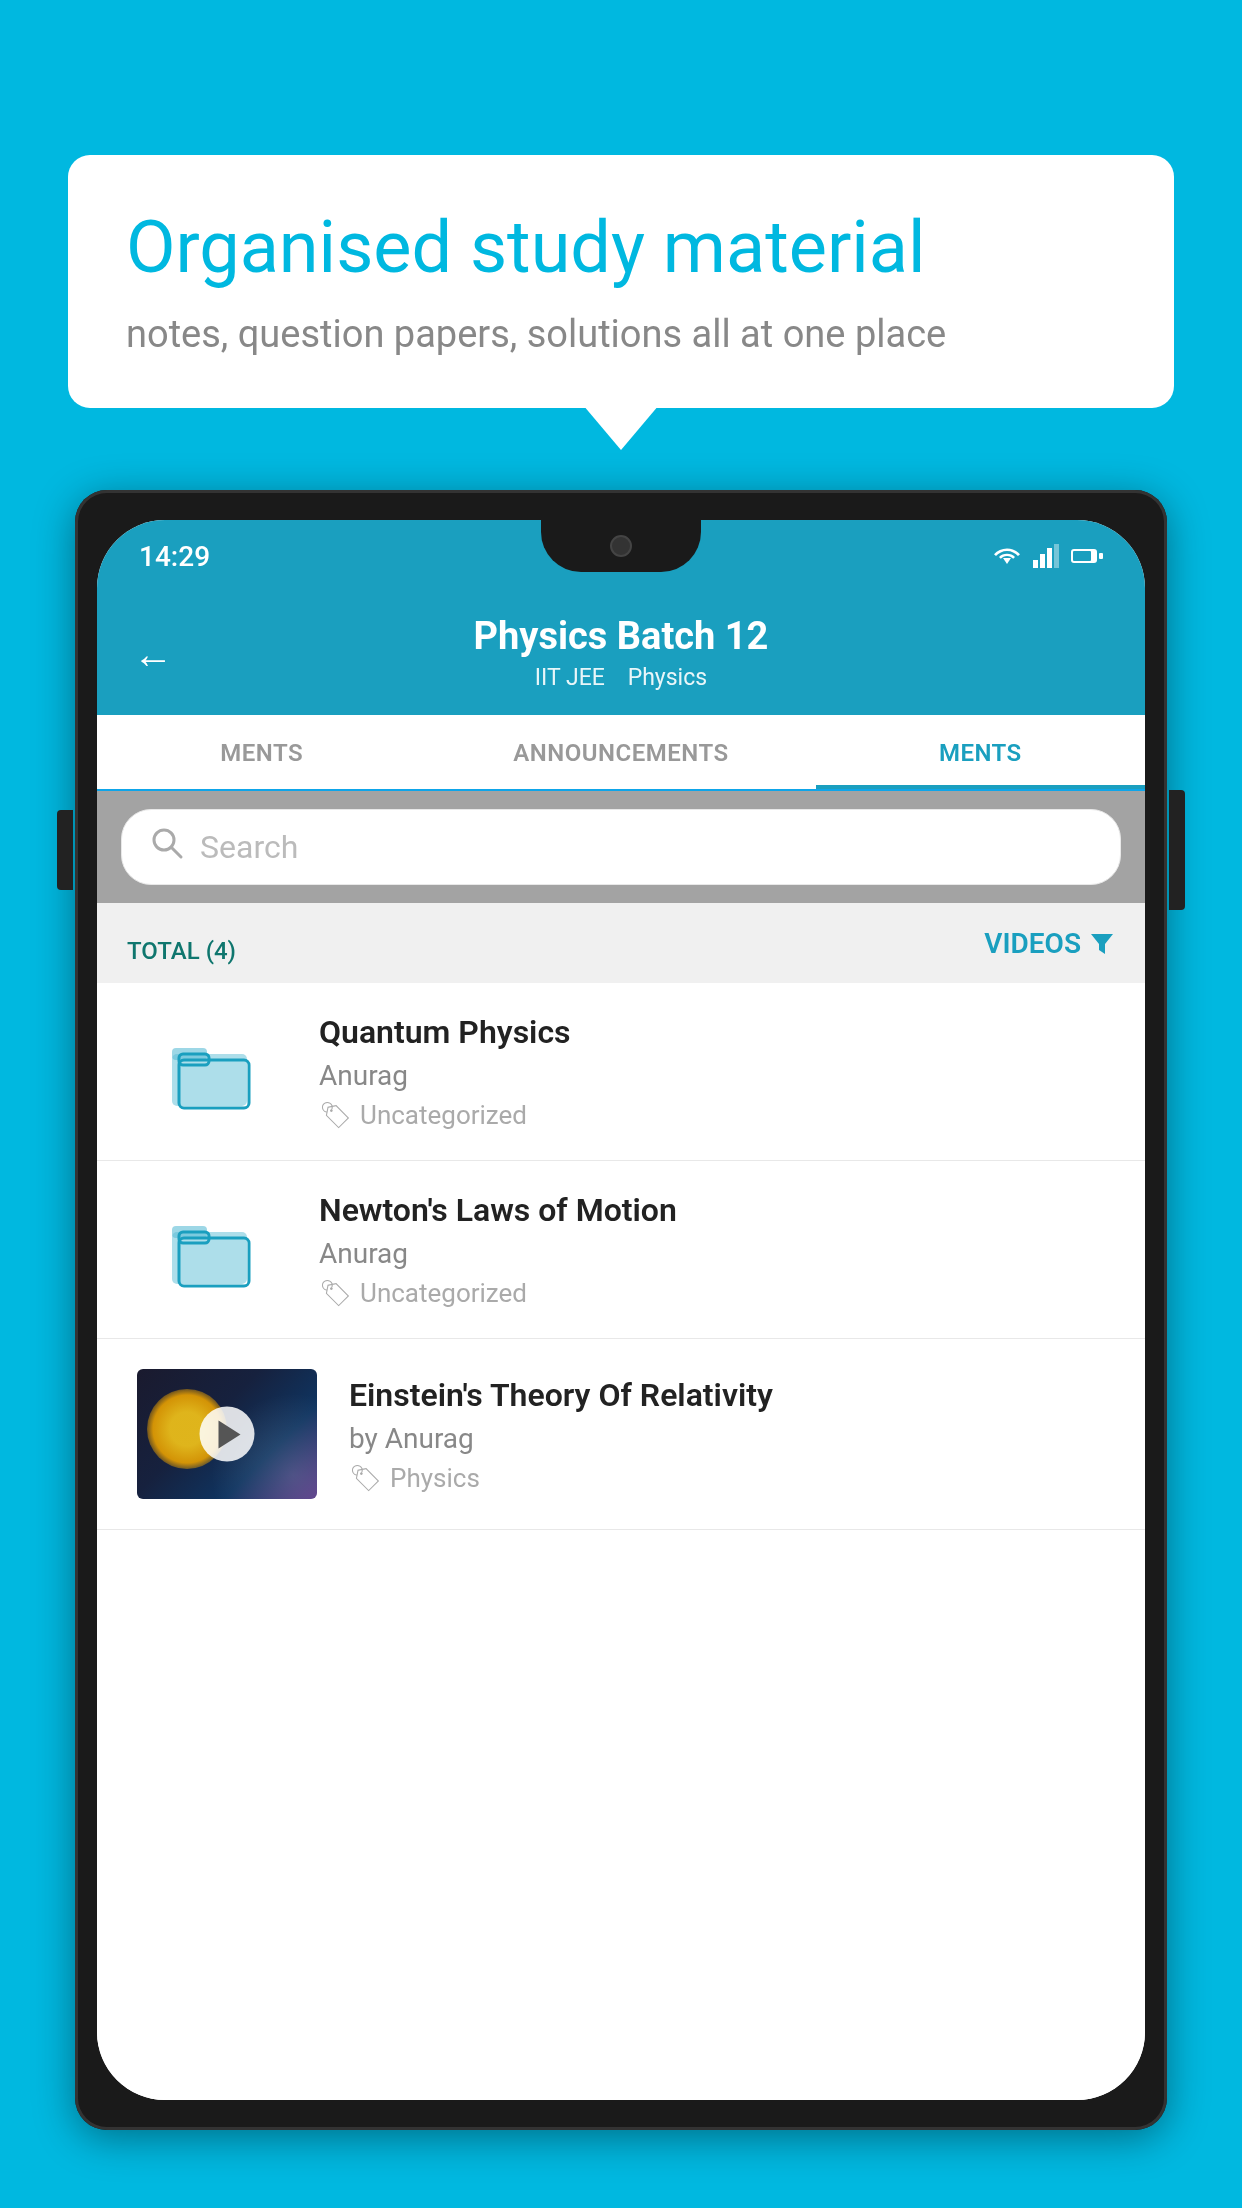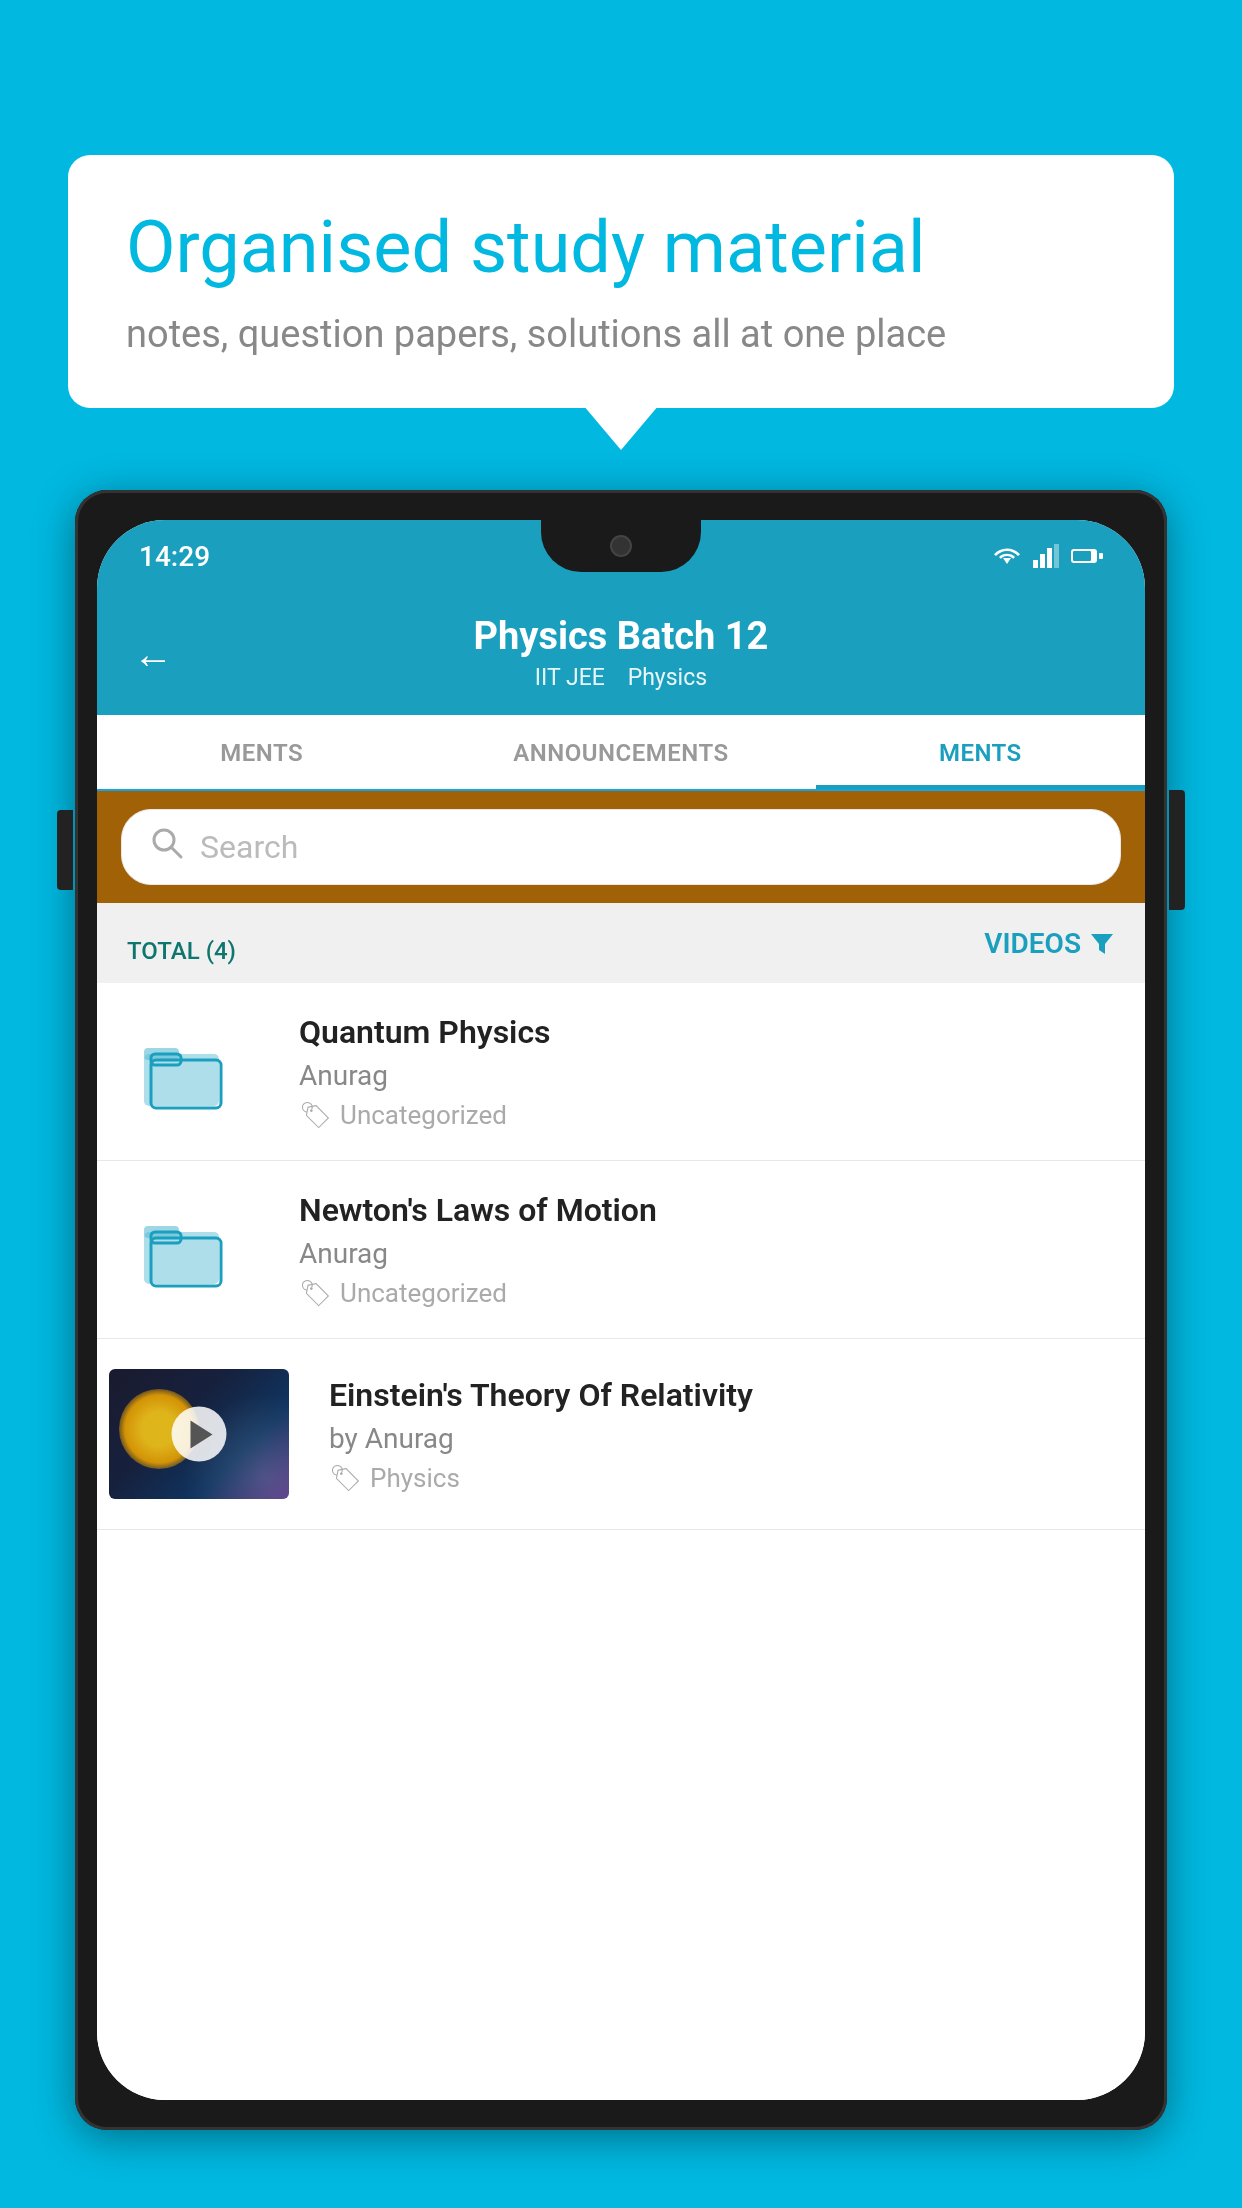--- a/index.html
+++ b/index.html
@@ -219,21 +219,21 @@
       position: absolute;
       bottom: 0;
       left: 0;
       right: 0;
       height: 4px;
       background: #1a9fbf;
     }
 
     
     .search-container {
-      background: #a16207;
+      background: #a3a3a3;
       padding: 18px 24px;
       flex-shrink: 0;
     }
 
     .search-bar {
       background: white;
       border-radius: 30px;
       display: flex;
       align-items: center;
       padding: 16px 28px;
@@ -281,23 +281,23 @@
     
     .video-list {
       flex: 1;
       overflow: hidden;
       background: white;
     }
 
     .video-item {
       display: flex;
       align-items: center;
-      padding: 30px 12px;
+      padding: 30px 40px;
       border-bottom: 1px solid #e8e8e8;
-      gap: 40px;
+      gap: 32px;
     }
 
     .video-thumb-placeholder {
       width: 150px;
       height: 110px;
       flex-shrink: 0;
       display: flex;
       align-items: center;
       justify-content: center;
     }

